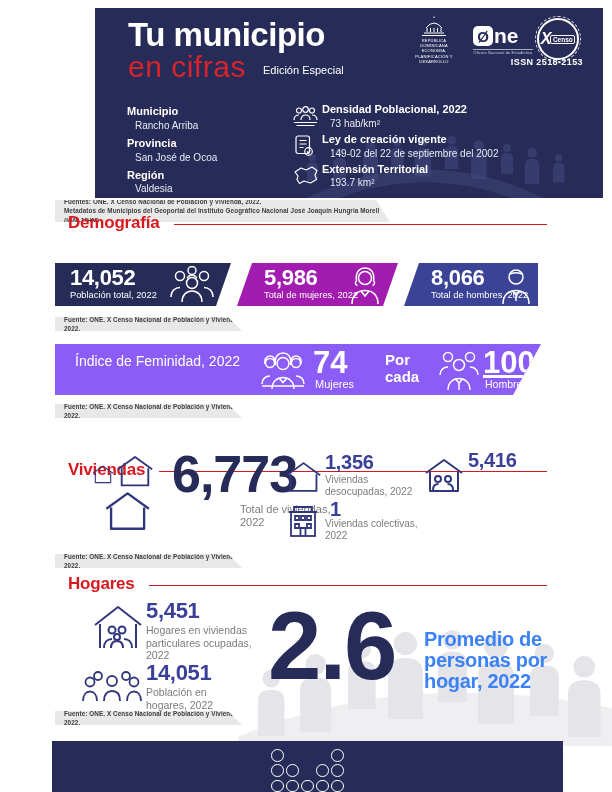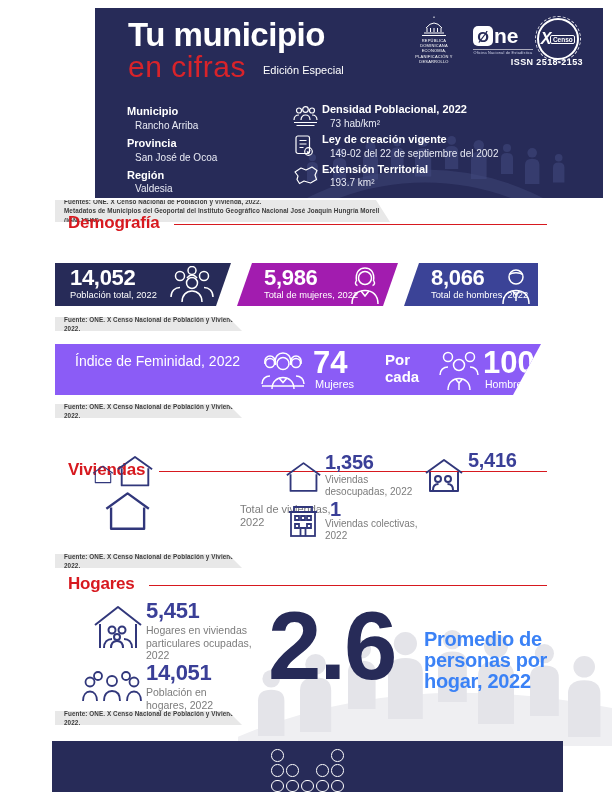--- a/index.html
+++ b/index.html
@@ -326,21 +326,21 @@
         <circle cx="13" cy="8" r="4.5"></circle>
             <path d="M5 26c0-5 3.5-8 8-8"></path>
         <circle cx="35" cy="8" r="4.5"></circle>
             <path d="M43 26c0-5-3.5-8-8-8"></path>
         <circle cx="24" cy="16" r="5.5"></circle>
         <path d="M13 41c0-7.5 5-11.5 11-11.5S35 33.5 35 41"></path>
         <path d="M20.5 30l3.5 4 3.5-4M24 34v7"></path>
       </g>
         </svg>
     </span>
-    <div class="fem-num" style="left:428px;">100</div>
+    <div class="fem-num" style="left:428px;text-decoration:underline;">100</div>
     <div class="fem-sub" style="left:430px;font-size:10.5px;">Hombres</div>
   </div>
 
   <div class="note note-sm" style="top:404px;">
     <div>Fuente: ONE. X Censo Nacional de Población y Vivienda, 2022.</div>
   </div>
 
   <div class="section-head" style="top:426px;margin-top:34px;">
     <h2>Viviendas</h2>
     <div class="rule"></div>
@@ -357,20 +357,21 @@
             <path d="M2 15L20 2l18 13"></path>
             <path d="M6 14v18h28V14"></path>
           </g>
       <g transform="translate(12,36) scale(1.18)">
             <path d="M2 15L20 2l18 13"></path>
             <path d="M6 14v18h28V14"></path>
           </g>
     </g>
       </svg>
   </span>
+  <div class="viv-total-val">6,773</div>
   <div class="viv-total-lab">Total de viviendas, 2022</div>
 
   <span style="position:absolute;left:285px;top:460px;">
     <svg width="37" height="34" viewBox="0 0 40 34">
         <g fill="none" stroke="#31377b" stroke-width="2" stroke-linejoin="round">
       <path d="M2 15L20 2l18 13"></path>
           <path d="M6 14v18h28V14"></path>
     </g>
       </svg>
   </span>

